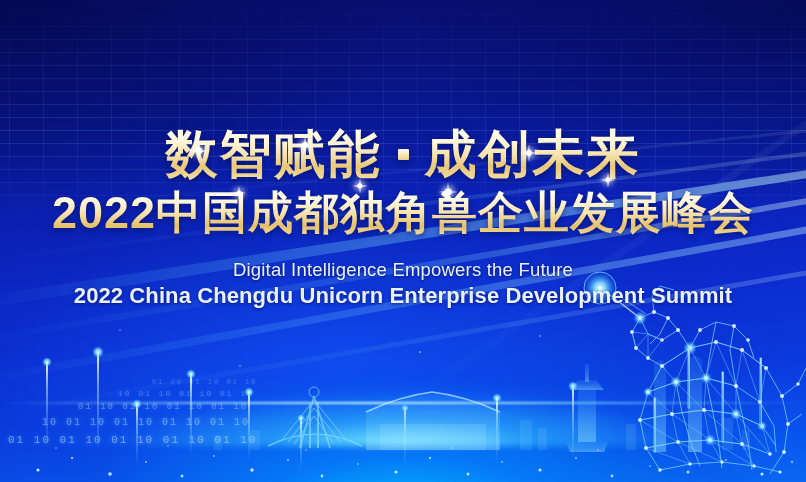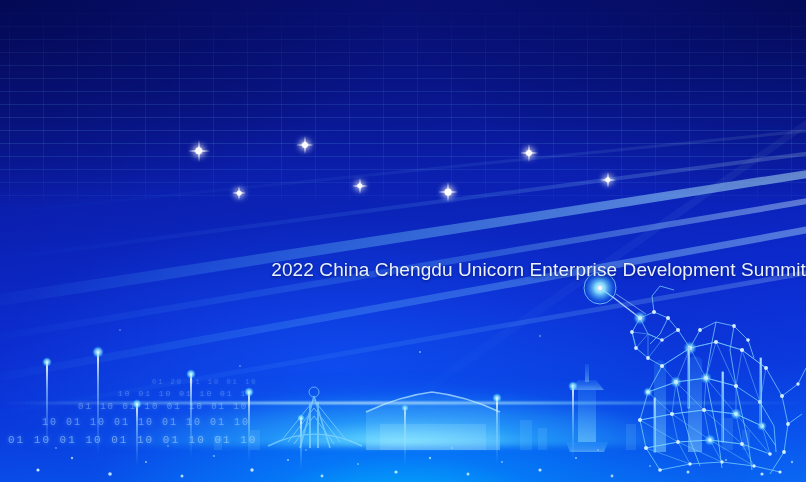--- a/index.html
+++ b/index.html
@@ -96,22 +96,22 @@
     width:34%;height:34%;background:#fff;border-radius:50%;
     box-shadow:0 0 6px 2px rgba(255,255,255,.9);
   }
 
   .subtitle{
     position:absolute;left:0;right:0;top:258px;text-align:center;z-index:6;
     color:#e9f1ff;
   }
   .sub1{font-size:18.5px;line-height:1.28;font-weight:400;letter-spacing:.2px;
         text-shadow:0 1px 3px rgba(0,15,90,.75);}
-  .sub2{font-size:19px;line-height:1.28;font-weight:400;letter-spacing:.1px;
-        text-shadow:0 1px 3px rgba(0,15,90,.75);text-align:right;}
+  .sub2{font-size:22px;line-height:1.28;font-weight:700;letter-spacing:.1px;
+        text-shadow:0 1px 3px rgba(0,15,90,.75);}
 
   
   .binary{
     position:absolute;left:0;bottom:20px;width:420px;height:120px;
     z-index:3;opacity:.55;
   }
   .binrow{
     position:absolute;white-space:nowrap;color:#bfe4ff;
     font-family:"Liberation Mono","DejaVu Sans Mono",monospace;
     text-shadow:0 0 4px rgba(120,210,255,.9);
@@ -406,20 +406,26 @@
         <circle cx="452" cy="448" r=".9" opacity=".4"></circle>
       <circle cx="598" cy="450" r=".9" opacity=".4"></circle>
         <circle cx="744" cy="446" r=".9" opacity=".4"></circle>
       <circle cx="420" cy="352" r="1.1" opacity=".5"></circle>
         <circle cx="540" cy="336" r="1" opacity=".45"></circle>
       <circle cx="240" cy="366" r=".9" opacity=".4"></circle>
         <circle cx="120" cy="330" r=".9" opacity=".35"></circle>
     </g>
   </svg>
 
+  <div class="title-wrap">
+    <h1 class="title-line1">
+      <span>数智赋能</span><span class="dot"></span><span>成创未来</span>
+    </h1>
+    <h2 class="title-line2">2022中国成都独角兽企业发展峰会</h2>
+  </div>
 
   <div class="sparkle" style="left:188px;top:140px;width:22px;height:22px;">
       <b></b>
       <i></i>
       <s></s>
     </div>
   <div class="sparkle" style="left:296px;top:136px;width:18px;height:18px;">
       <b></b>
       <i></i>
       <s></s>
@@ -444,16 +450,17 @@
       <i></i>
       <s></s>
     </div>
   <div class="sparkle" style="left:232px;top:186px;width:14px;height:14px;">
       <b></b>
       <i></i>
       <s></s>
     </div>
 
   <div class="subtitle">
+    <div class="sub1">Digital Intelligence Empowers the Future</div>
     <div class="sub2">2022 China Chengdu Unicorn Enterprise Development Summit</div>
   </div>
 
 </div>
 
 </body></html>

